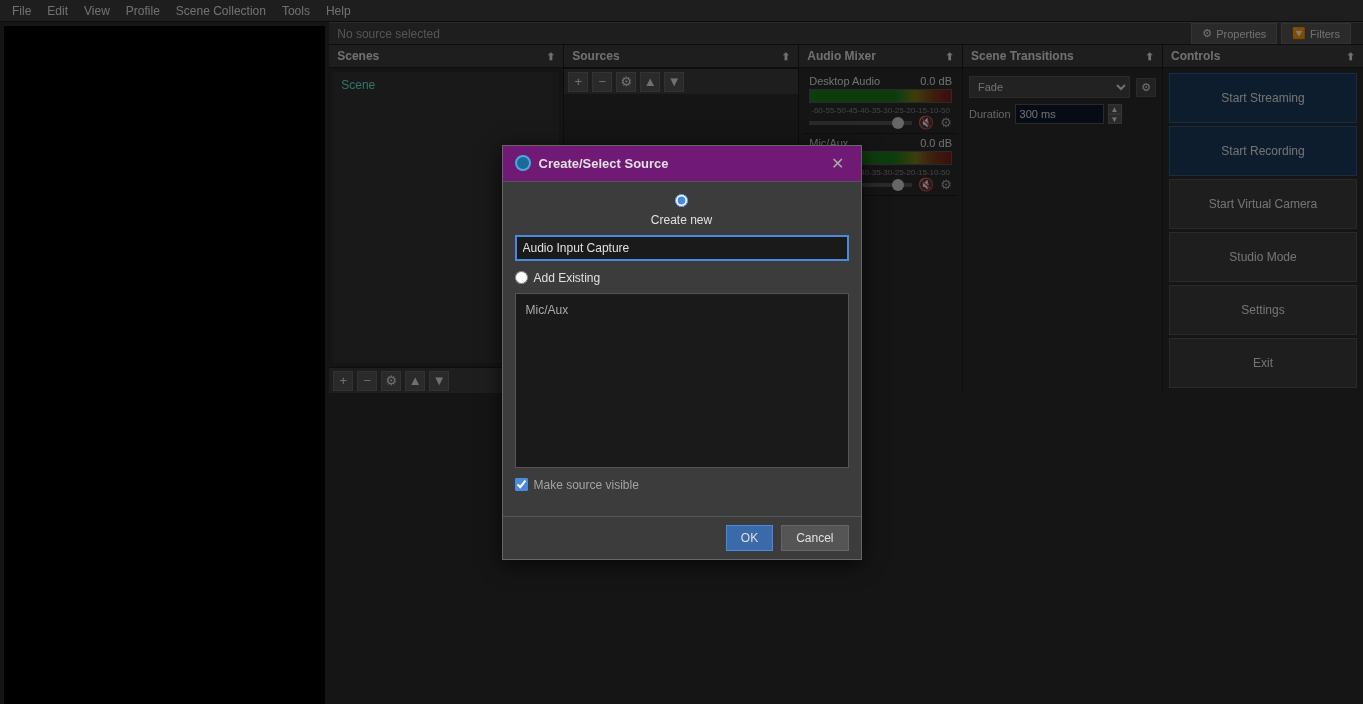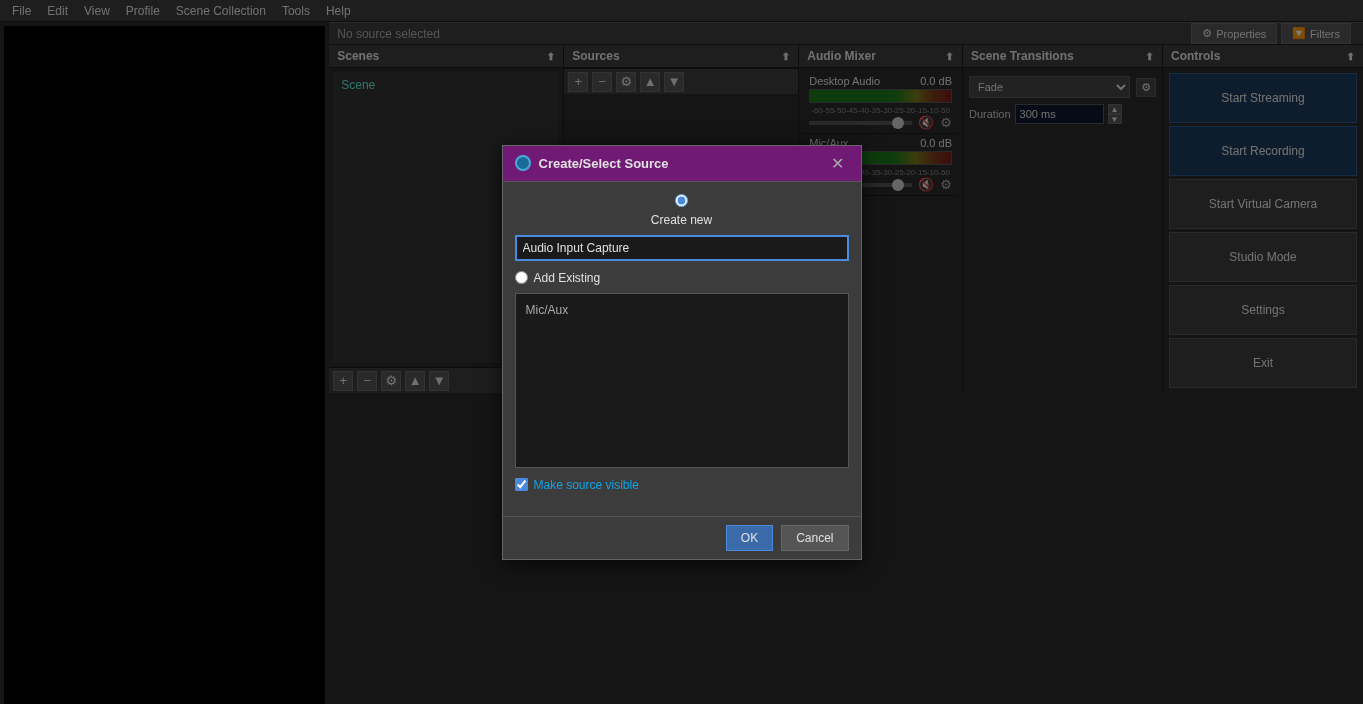--- a/index.html
+++ b/index.html
@@ -401,21 +401,21 @@
       cursor: pointer;
       color: #aaa;
     }
     .checkbox-row {
       display: flex;
       align-items: center;
       gap: 6px;
       margin-bottom: 12px;
     }
     .checkbox-row input[type="checkbox"] { accent-color: #4a8adc; }
-    .checkbox-label { font-size: 12px; color: #0ea5e9; }
+    .checkbox-label { font-size: 12px; color: #a3a3a3; }
     #modal-footer {
       display: flex;
       justify-content: flex-end;
       gap: 8px;
       padding: 8px 12px;
       border-top: 1px solid #555;
     }
     .modal-btn {
       padding: 5px 14px;
       background: #555;

